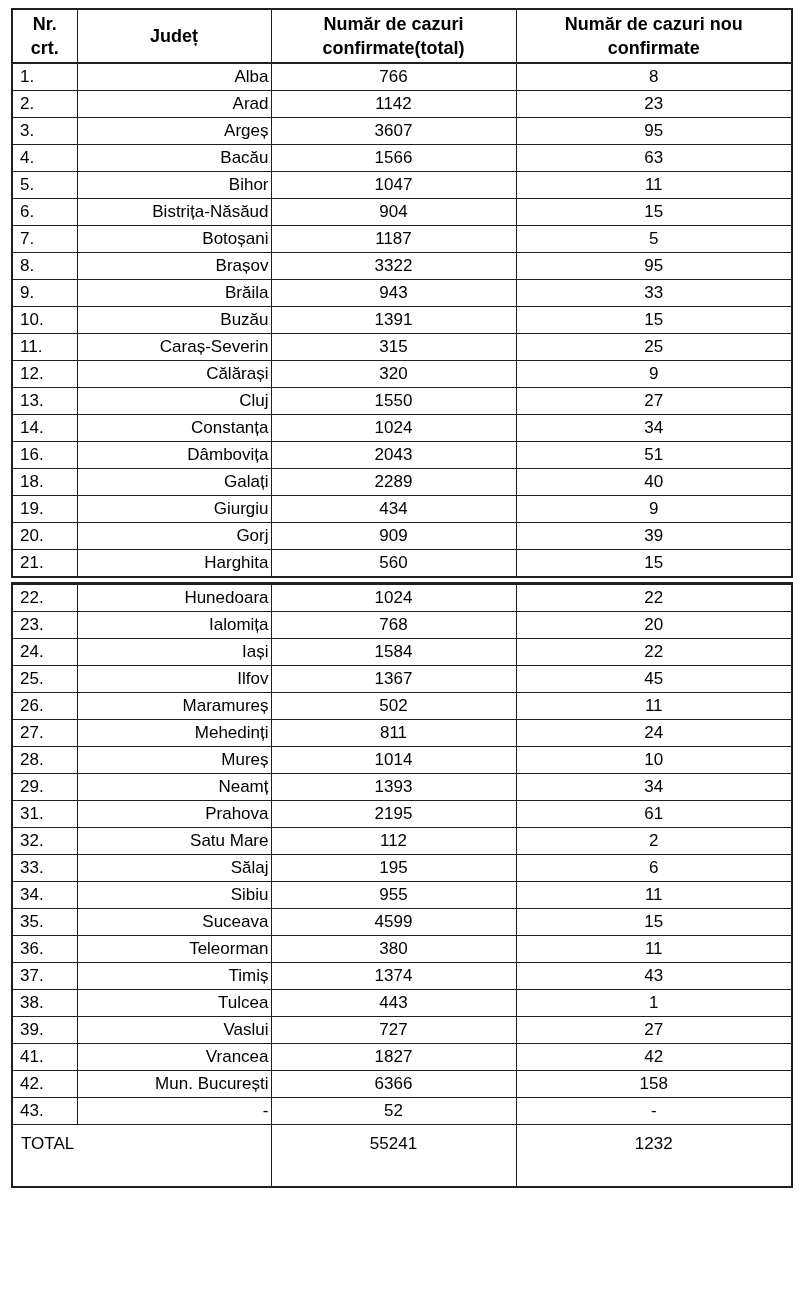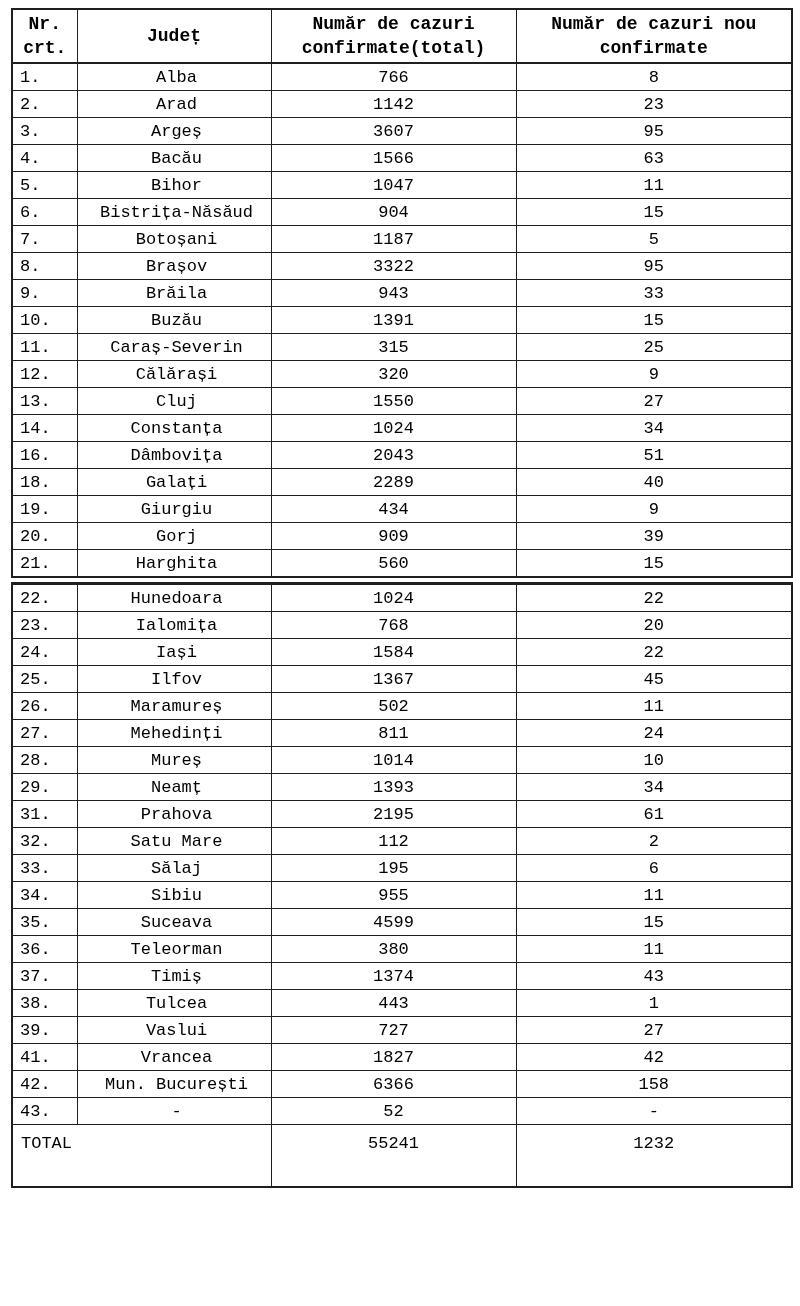--- a/index.html
+++ b/index.html
@@ -8,21 +8,20 @@
     background: #ffffff;
     width: 800px;
     height: 1306px;
     font-family: "Liberation Sans", "DejaVu Sans", sans-serif;
     color: #000000;
   }
   .page {
     padding: 8px 9px 0 11px;
     box-sizing: border-box;
     width: 800px;
-    font-family: Liberation Mono, monospace;
   }
   table {
     border-collapse: collapse;
     table-layout: fixed;
     width: 780px;
     border: 2px solid #1f1f1f;
   }
   table.segment2 {
     border-top-width: 3px;
   }
@@ -52,21 +51,21 @@
   tbody td {
     height: 26px;
     vertical-align: middle;
     padding: 0 2px;
   }
   td.nr {
     text-align: left;
     padding-left: 7px;
   }
   td.judet {
-    text-align: center;
+    text-align: right;
     padding-left: 7px;
   }
   td.total, td.nou {
     text-align: center;
   }
   tr.total-row td {
     height: 52px;
     vertical-align: top;
     padding-top: 9px;
     font-size: 17px;

